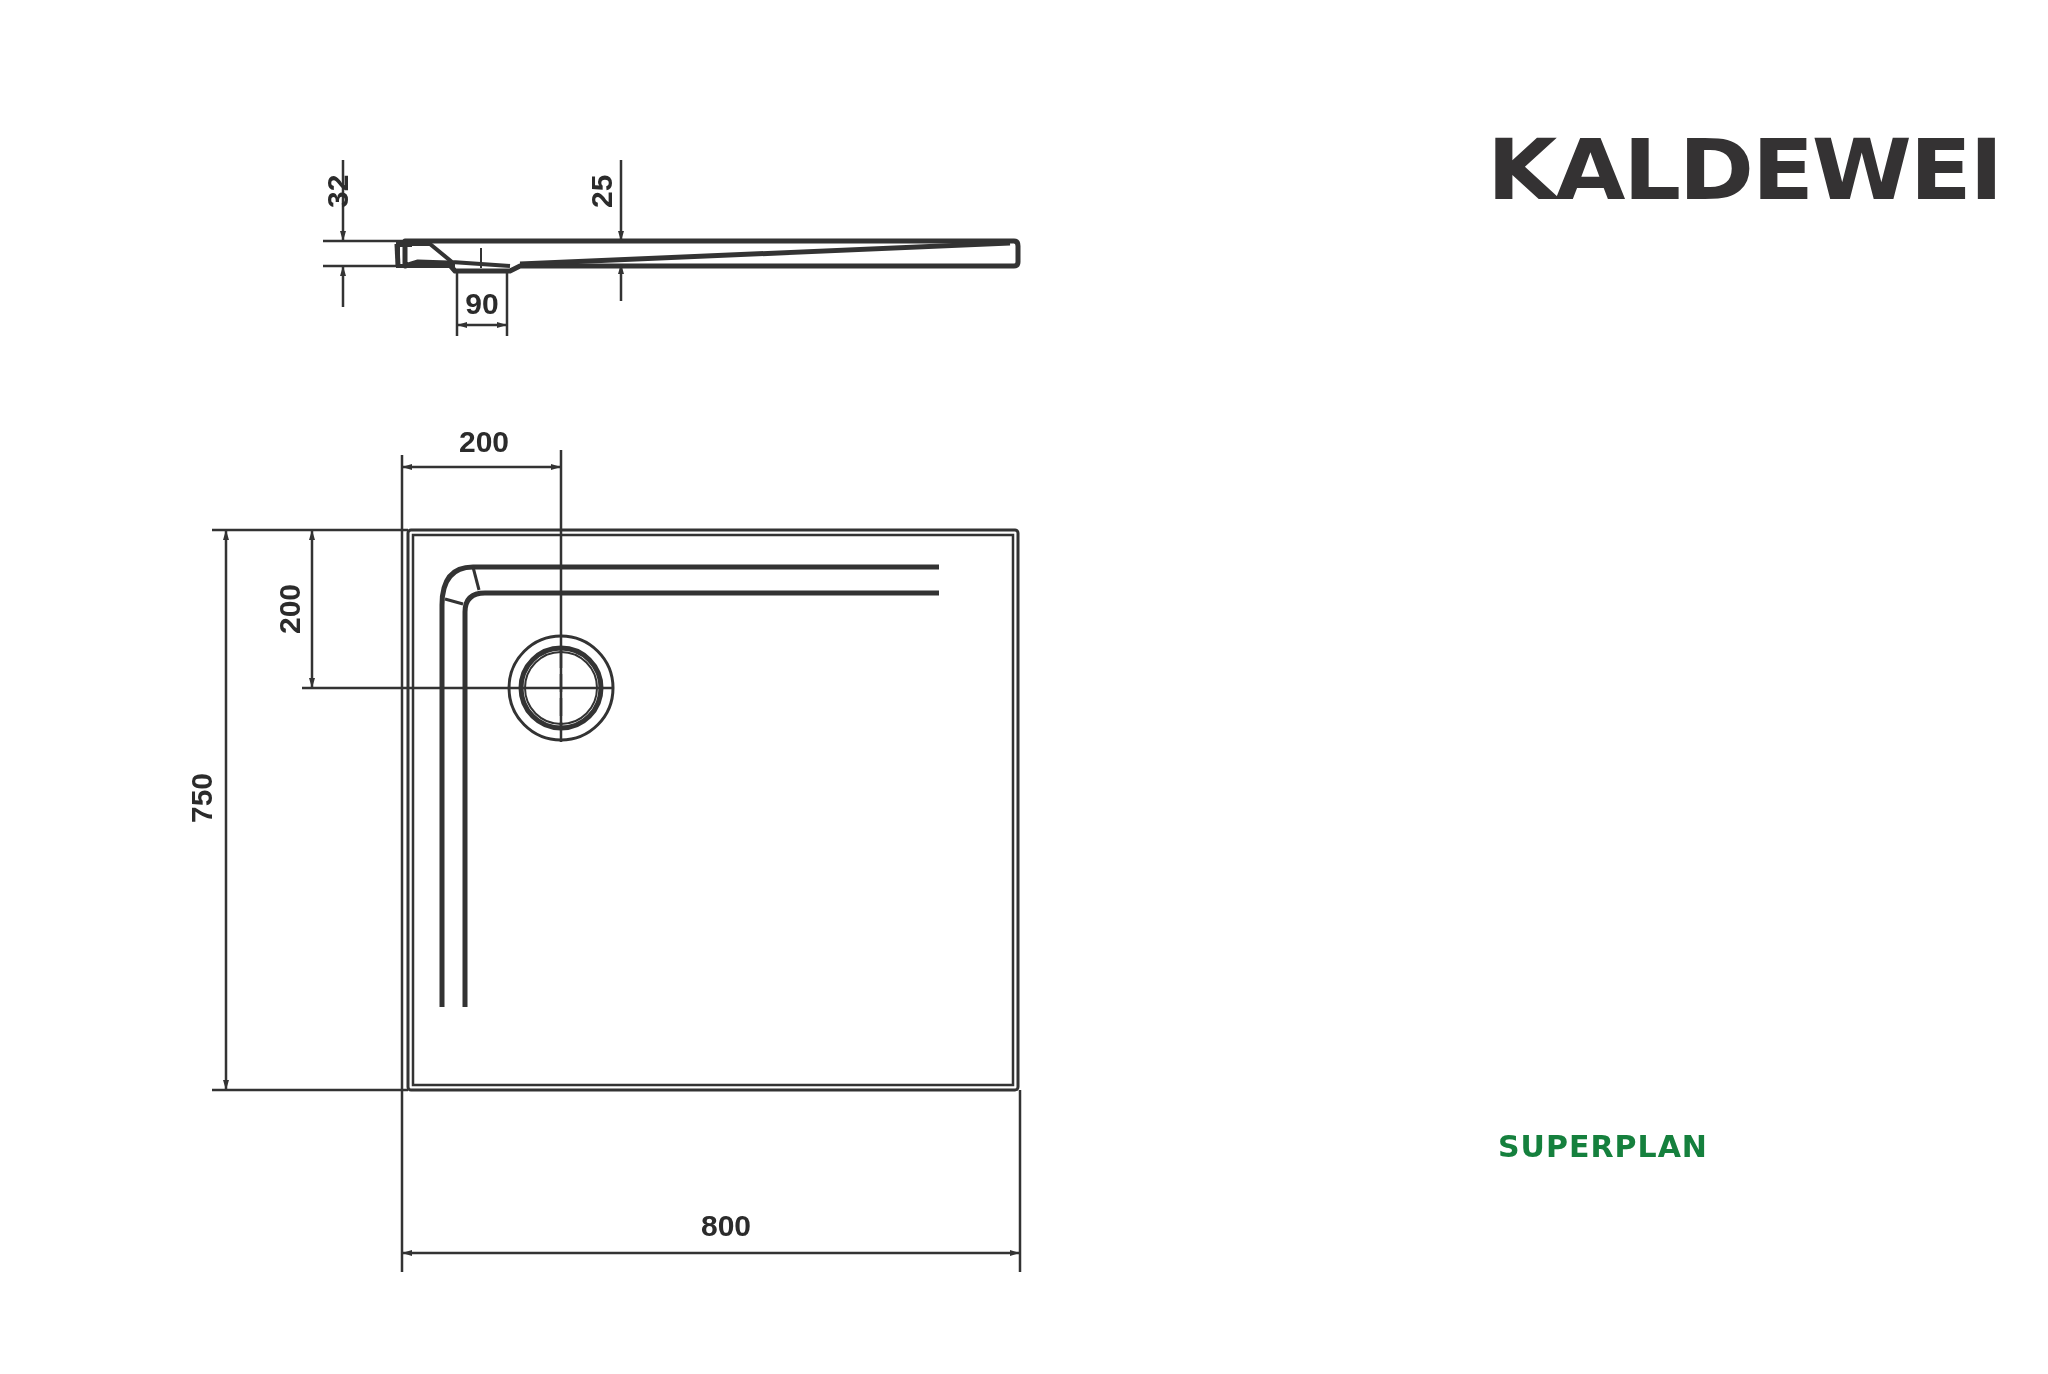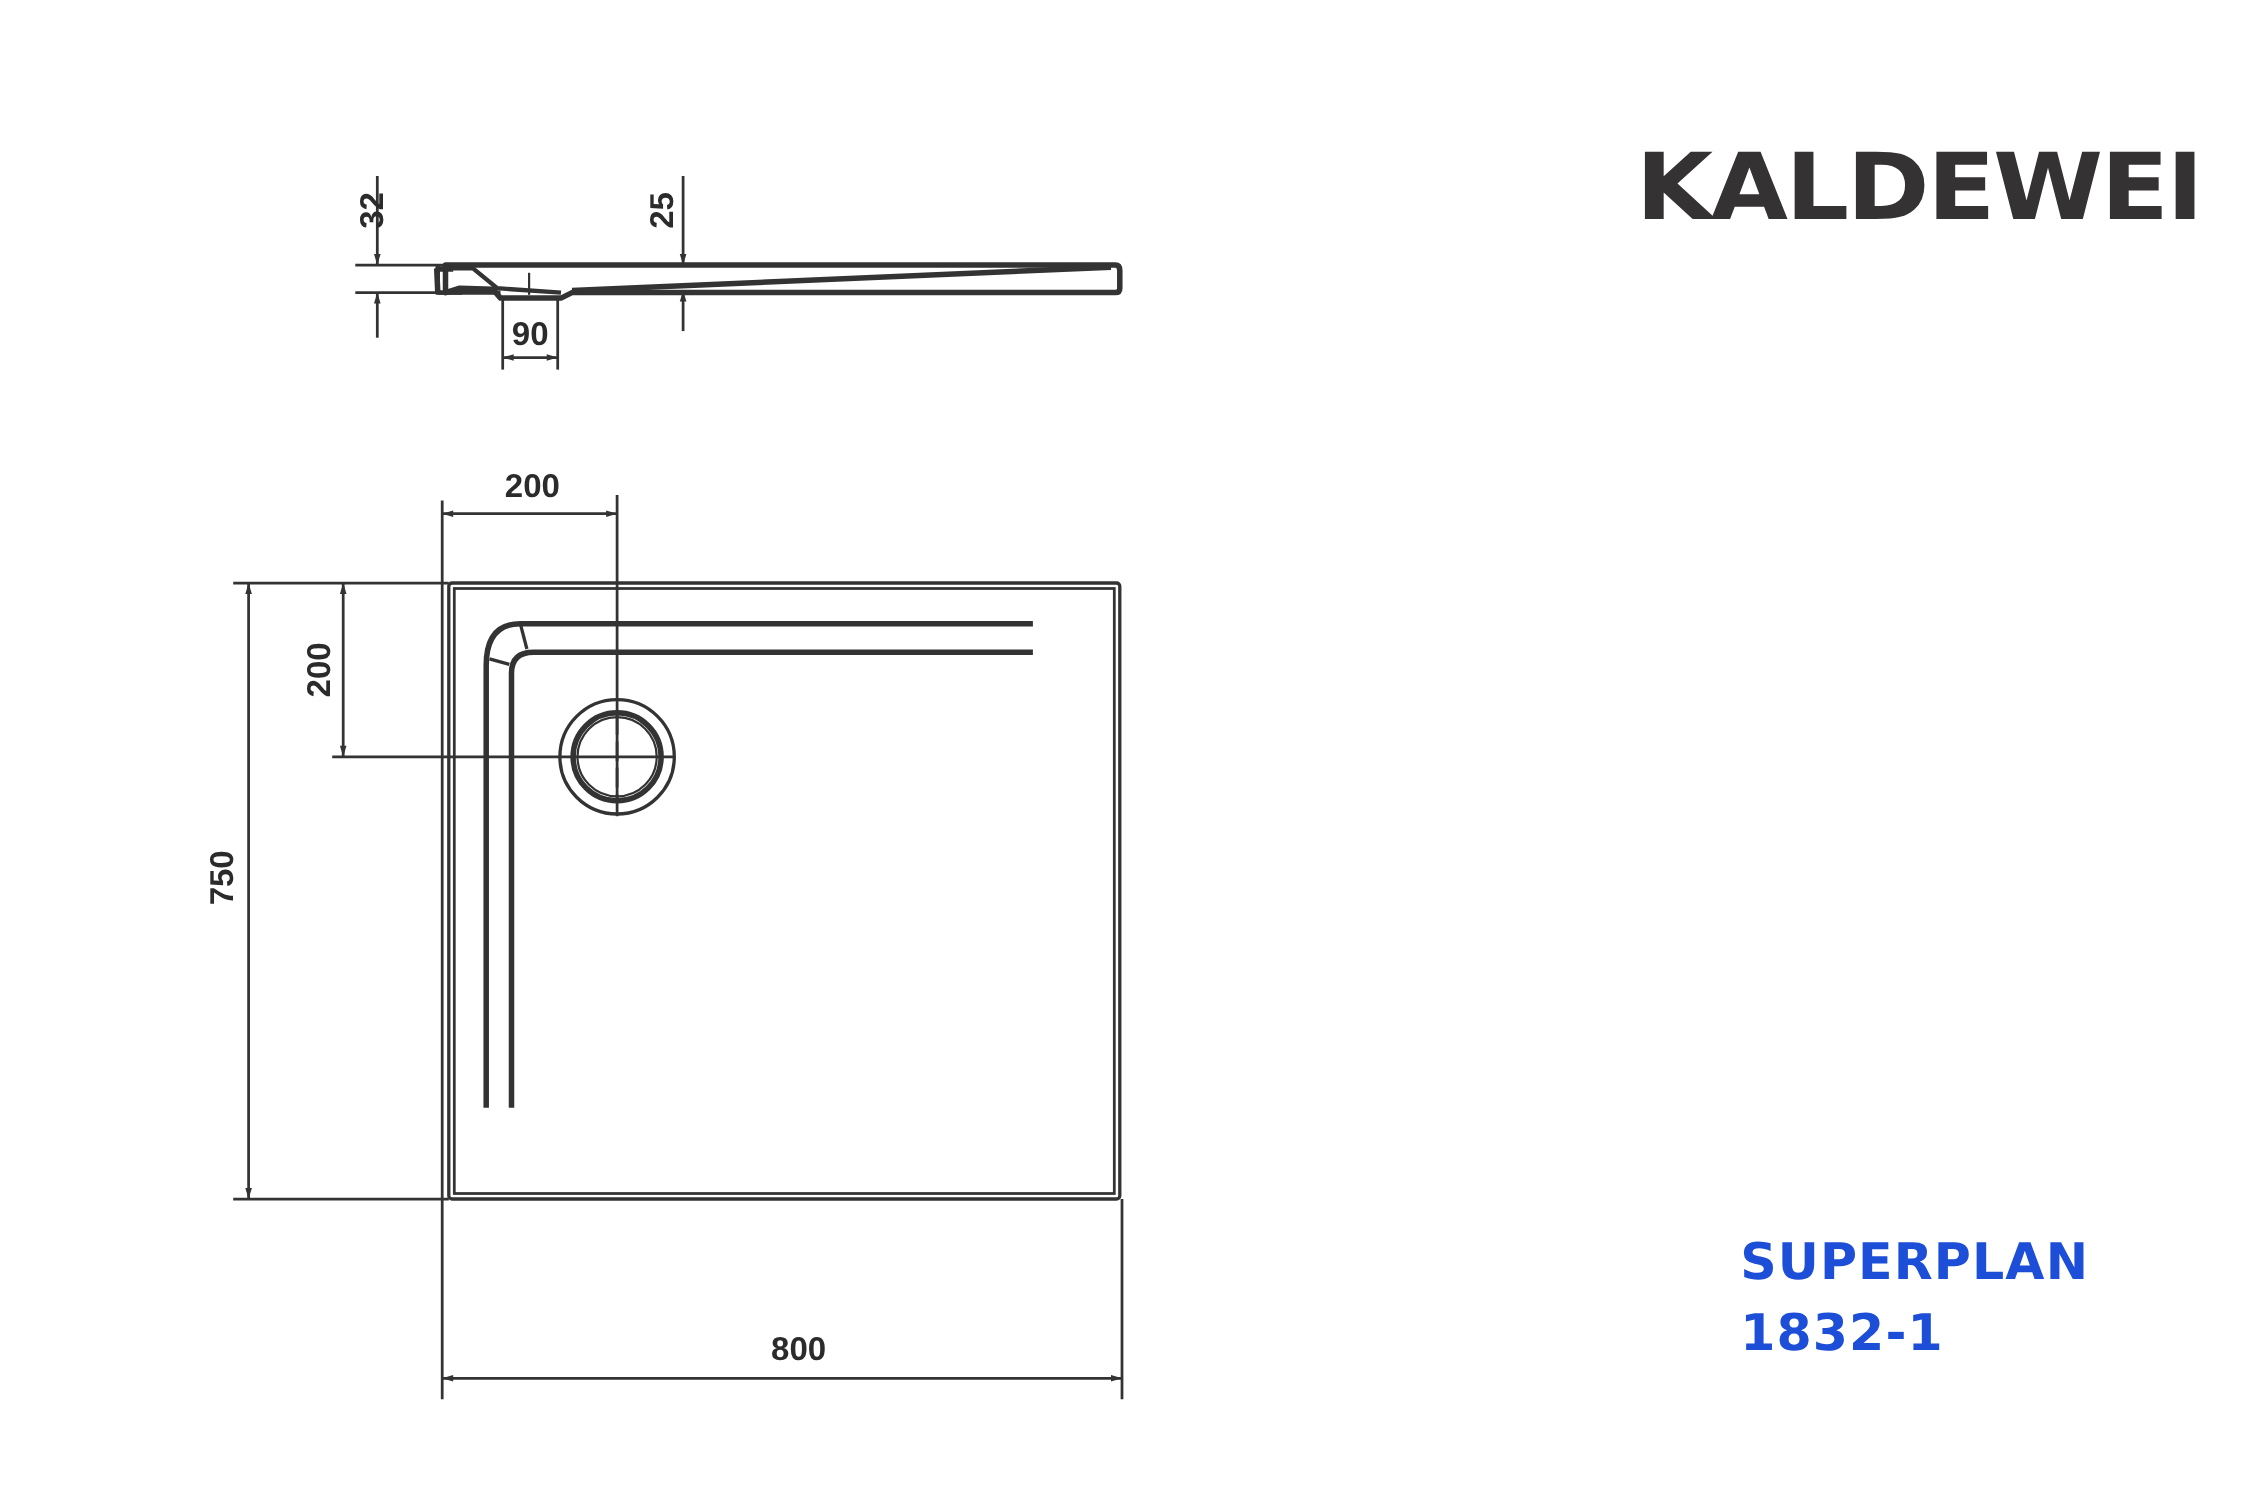--- a/index.html
+++ b/index.html
@@ -1,19 +1,19 @@
 <!DOCTYPE html>
 <html><head>
 <meta charset="utf-8">
 <style>
   html, body { margin:0; padding:0; background:#ffffff; }
   body { width:2048px; height:1374px; position:relative; overflow:hidden; font-family:"Liberation Sans", sans-serif; }
   #drawing { position:absolute; left:0; top:0; width:2048px; height:1374px; }
   .brand { position:absolute; left:1487px; top:128px; font-family:"DejaVu Sans", sans-serif; font-weight:bold; font-size:84px; letter-spacing:-2px; color:#343233; line-height:1; transform:scaleX(1.08); transform-origin:left top; }
-  .product { position:absolute; left:1582px; top:1115px; font-family:"DejaVu Sans", sans-serif; font-weight:bold; color:#1d4ed8; font-size:46px; line-height:64px; letter-spacing:1px; }
+  .product { position:absolute; left:1498px; top:1115px; font-family:"DejaVu Sans", sans-serif; font-weight:bold; color:#15803d; font-size:30px; line-height:64px; letter-spacing:1px; }
   .dimtxt { font-family:"Liberation Sans", sans-serif; font-weight:bold; font-size:30px; fill:#2b2b2b; }
   .ln { stroke:#333; fill:none; }
 </style>
 </head>
 <body>
 
 <svg id="drawing" viewBox="0 0 2048 1374" xmlns="http://www.w3.org/2000/svg">
   <defs>
     <marker id="arr" viewBox="0 0 10 10" refX="10" refY="5" markerWidth="14" markerHeight="10" orient="auto-start-reverse" markerUnits="userSpaceOnUse">
       <path d="M0,2 L10,5 L0,8 z" fill="#333"></path>
@@ -84,14 +84,13 @@
     <text class="dimtxt" transform="translate(212,798) rotate(-90)" text-anchor="middle">750</text>
 
     <line class="ln" x1="402" y1="1253" x2="1020" y2="1253" stroke-width="2.5" marker-start="url(#arr)" marker-end="url(#arr)"></line>
     <text class="dimtxt" x="726" y="1236" text-anchor="middle">800</text>
   </g>
 </svg>
 
 <div class="brand">KALDEWEI</div>
 <div class="product">
   <div>SUPERPLAN</div>
-  <div>1832-1</div>
 </div>
 
 </body></html>

